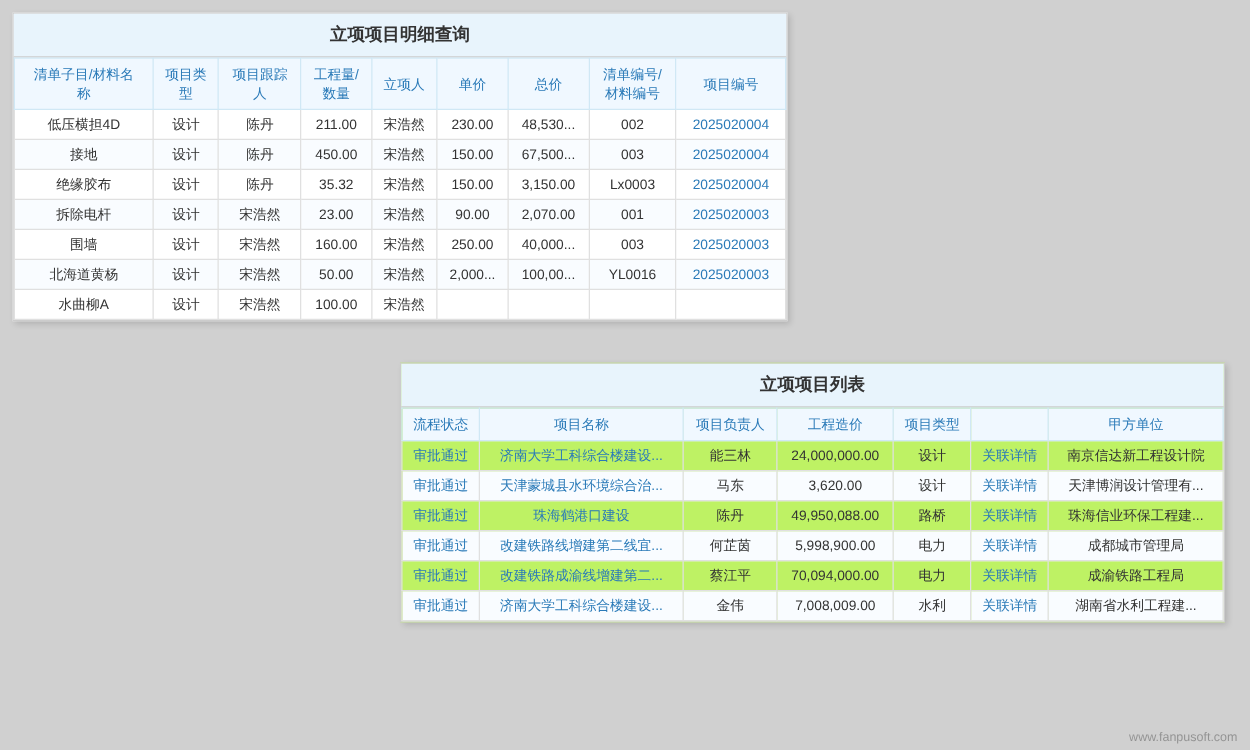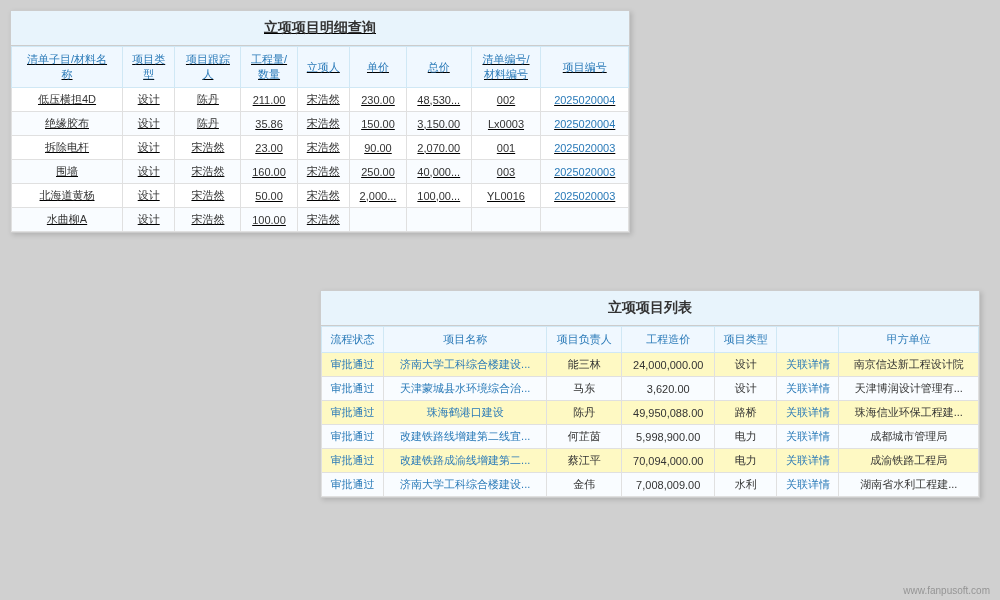--- a/index.html
+++ b/index.html
@@ -22,29 +22,28 @@
     
     .card-top {
       position: absolute;
       top: 10px;
       left: 10px;
       width: 620px;
       background: #fff;
       border: 1px solid #ccc;
       box-shadow: 2px 2px 5px rgba(0,0,0,0.15);
       z-index: 1;
-      text-decoration: underline;
     }
     
     .card-bottom {
       position: absolute;
       top: 290px;
       left: 320px;
       width: 660px;
-      background: #fef9c3;
+      background: #bef264;
       border: 1px solid #ccc;
       box-shadow: 2px 2px 5px rgba(0,0,0,0.15);
       z-index: 2;
     }
     .card-title {
       background: #e8f4fc;
       text-align: center;
       font-size: 14px;
       font-weight: bold;
       color: #333;
@@ -121,24 +120,35 @@
             <td>设计</td>
             <td>陈丹</td>
             <td>211.00</td>
             <td>宋浩然</td>
             <td>230.00</td>
             <td>48,530...</td>
             <td>002</td>
             <td class="link">2025020004</td>
           </tr>
           <tr>
+            <td>接地</td>
+            <td>设计</td>
+            <td>陈丹</td>
+            <td>450.00</td>
+            <td>宋浩然</td>
+            <td>150.00</td>
+            <td>67,500...</td>
+            <td>003</td>
+            <td class="link">2025020004</td>
+          </tr>
+          <tr>
             <td>绝缘胶布</td>
             <td>设计</td>
             <td>陈丹</td>
-            <td>35.86</td>
+            <td>35.32</td>
             <td>宋浩然</td>
             <td>150.00</td>
             <td>3,150.00</td>
             <td>Lx0003</td>
             <td class="link">2025020004</td>
           </tr>
           <tr>
             <td>拆除电杆</td>
             <td>设计</td>
             <td>宋浩然</td>

